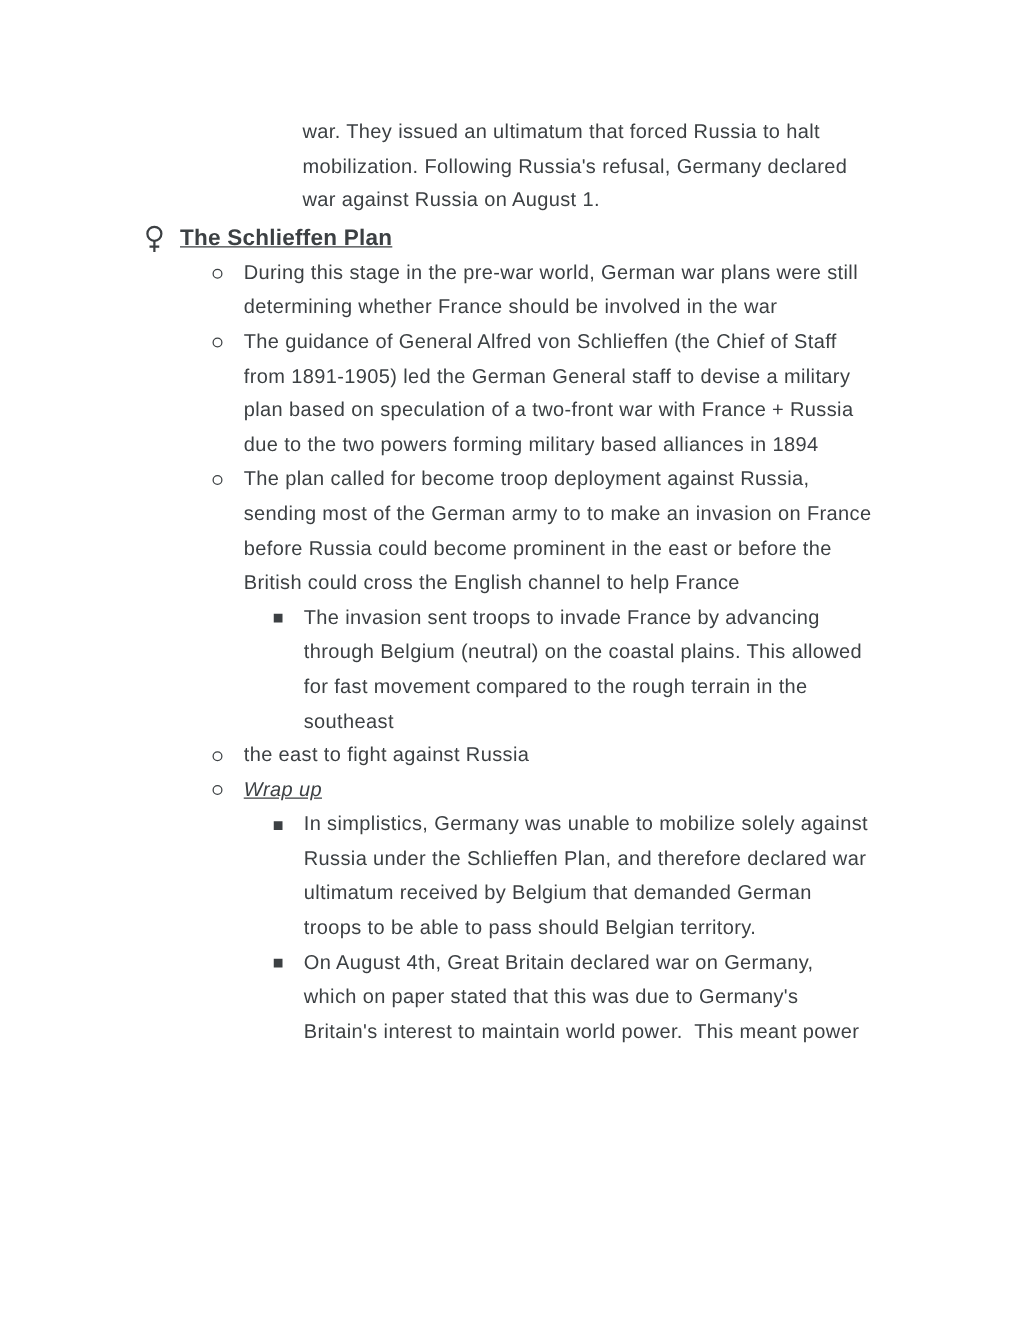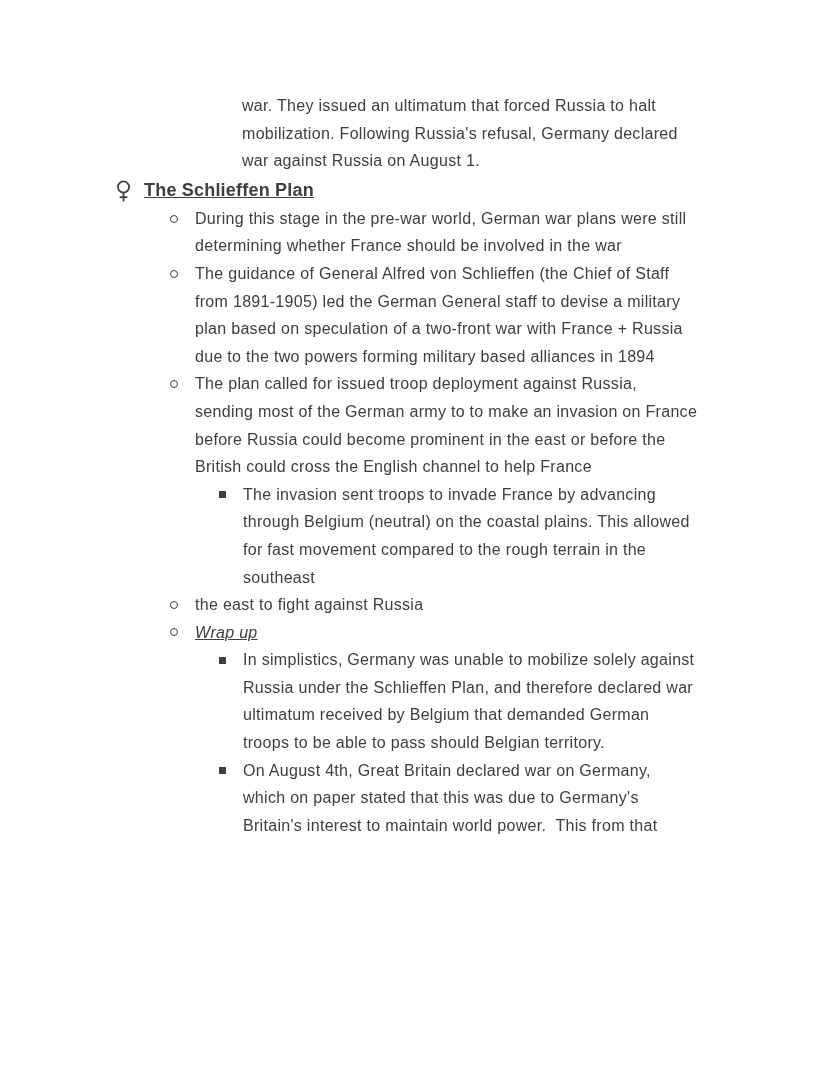--- a/index.html
+++ b/index.html
@@ -86,21 +86,21 @@
   <div class="block lvl1">
     <span class="m-circle"></span>
     <div class="line">The guidance of General Alfred von Schlieffen (the Chief of Staff</div>
     <div class="line">from 1891-1905) led the German General staff to devise a military</div>
     <div class="line">plan based on speculation of a two-front war with France + Russia</div>
     <div class="line">due to the two powers forming military based alliances in 1894</div>
   </div>
 
   <div class="block lvl1">
     <span class="m-circle"></span>
-    <div class="line">The plan called for issued troop deployment against Russia,</div>
+    <div class="line">The plan called for become troop deployment against Russia,</div>
     <div class="line">sending most of the German army to to make an invasion on France</div>
     <div class="line">before Russia could become prominent in the east or before the</div>
     <div class="line">British could cross the English channel to help France</div>
   </div>
 
   <div class="block lvl2">
     <span class="m-square"></span>
     <div class="line">The invasion sent troops to invade France by advancing</div>
     <div class="line">through Belgium (neutral) on the coastal plains. This allowed</div>
     <div class="line">for fast movement compared to the rough terrain in the</div>
@@ -122,16 +122,16 @@
     <div class="line">In simplistics, Germany was unable to mobilize solely against</div>
     <div class="line">Russia under the Schlieffen Plan, and therefore declared war</div>
     <div class="line">ultimatum received by Belgium that demanded German</div>
     <div class="line">troops to be able to pass should Belgian territory.</div>
   </div>
 
   <div class="block lvl2">
     <span class="m-square"></span>
     <div class="line">On August 4th, Great Britain declared war on Germany,</div>
     <div class="line">which on paper stated that this was due to Germany's</div>
-    <div class="line">Britain's interest to maintain world power.  This from that</div>
+    <div class="line">Britain's interest to maintain world power.  This meant power</div>
   </div>
 
 </div>
 
 </body></html>

